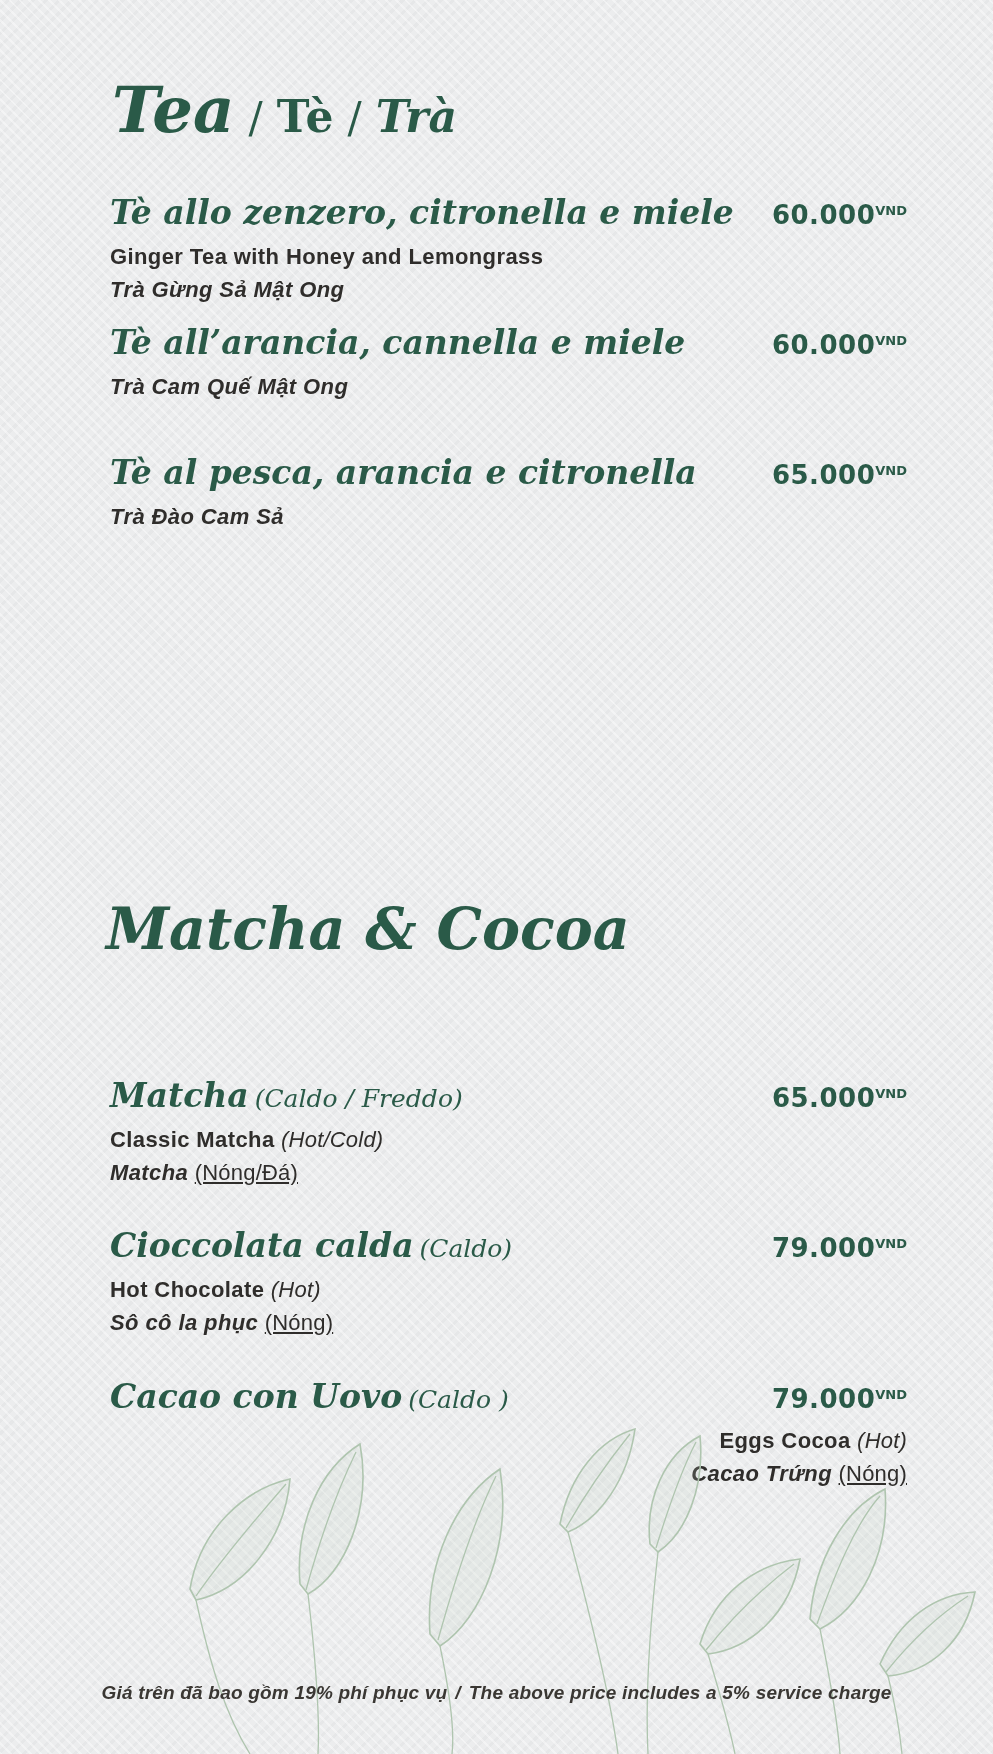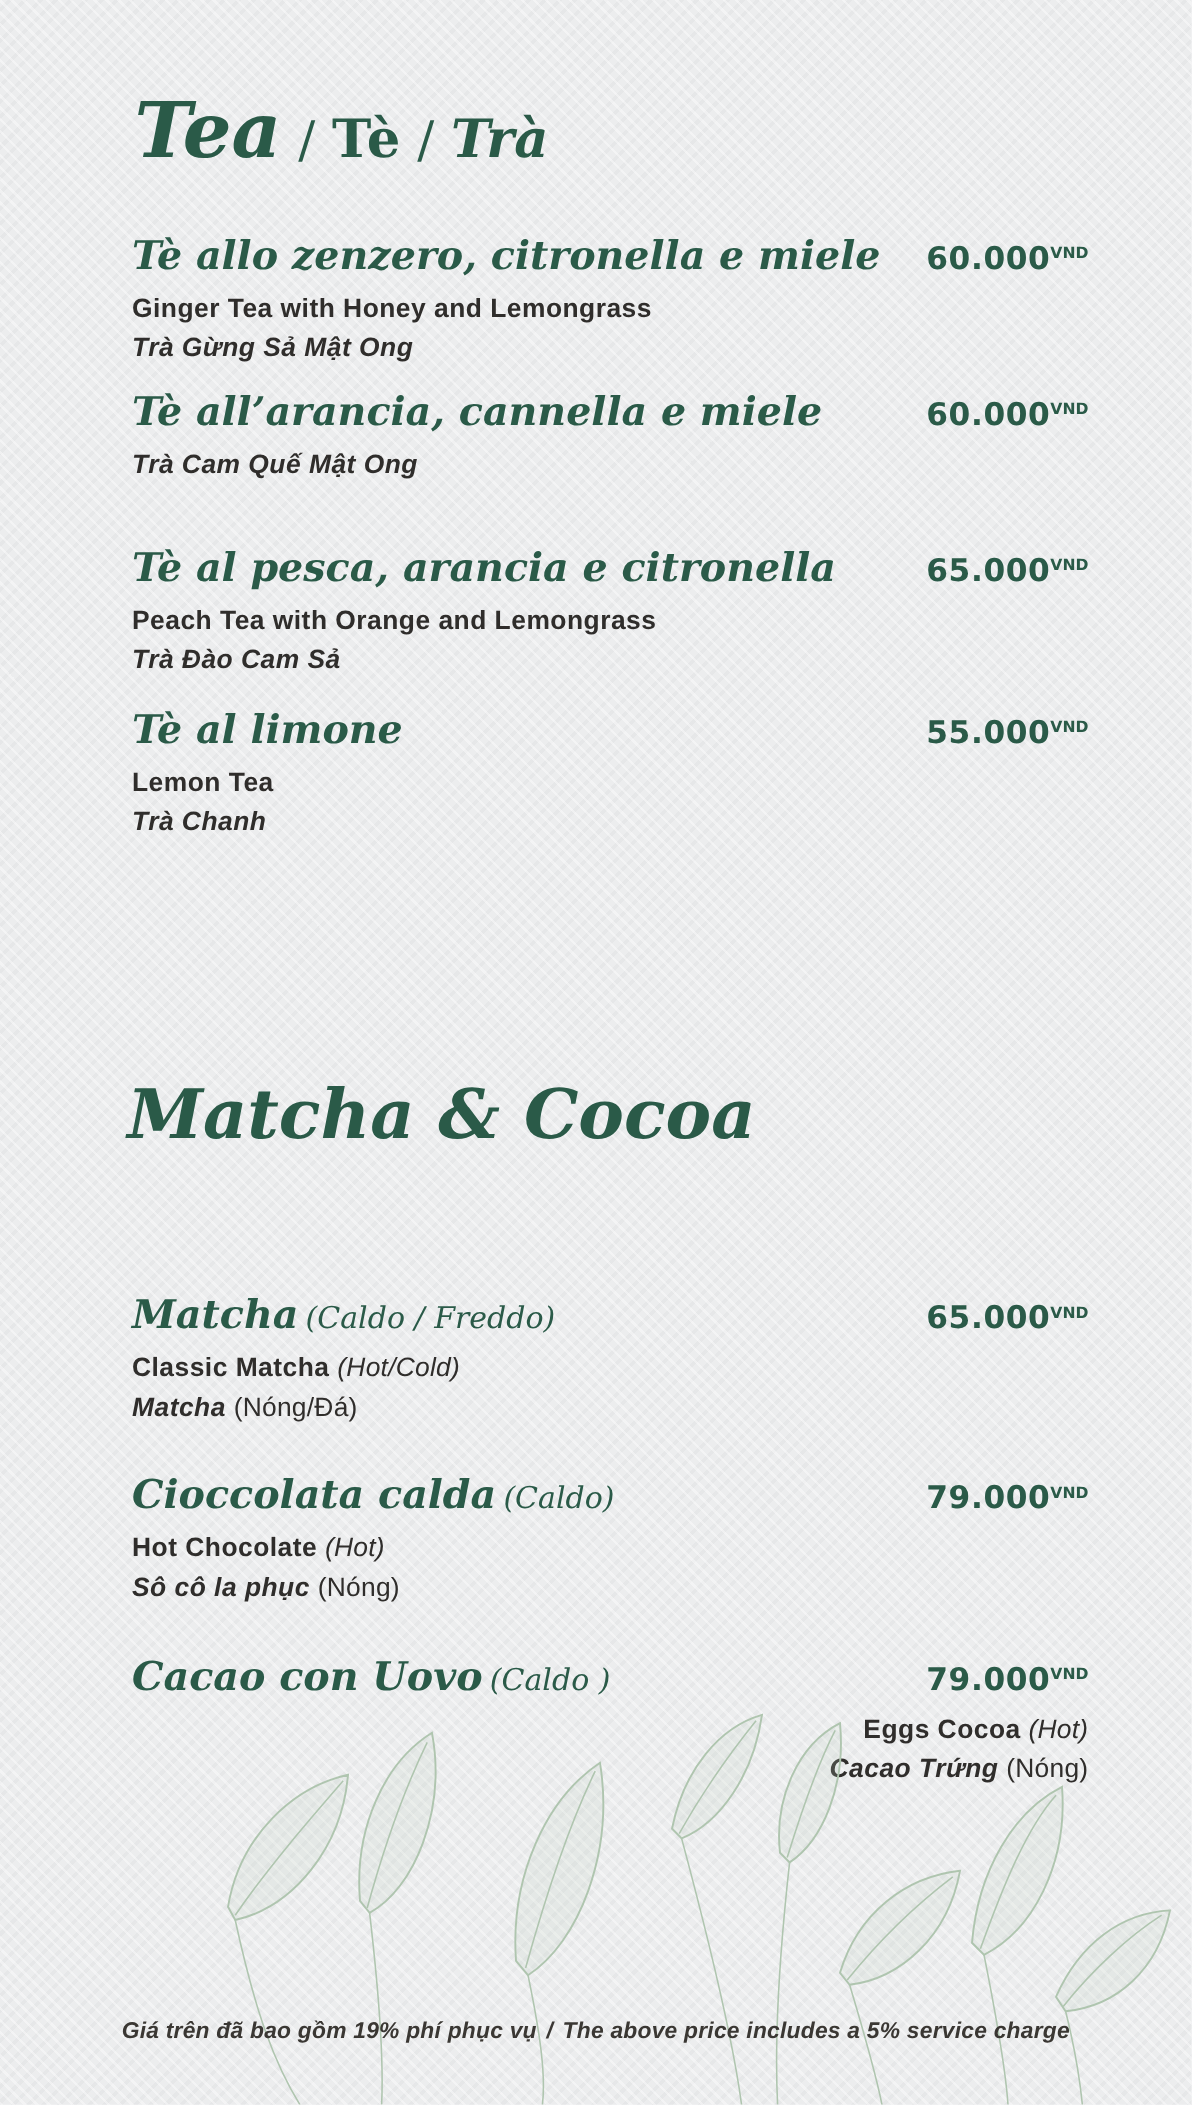--- a/index.html
+++ b/index.html
@@ -42,21 +42,21 @@
     font-family:"DejaVu Sans", sans-serif; font-weight:700;
     font-size:26px; color:#2a5a48; white-space:nowrap; letter-spacing:.5px;
   }
   .item-price .vnd { font-size:13px; vertical-align:9px; letter-spacing:0; }
   .desc-en, .desc-vi {
     font-family:"Liberation Sans", sans-serif; font-weight:700;
     font-size:22px; line-height:33px; color:#2f2d2b; letter-spacing:.4px;
   }
   .desc-vi { font-style:italic; }
   .desc-note { font-weight:400; font-style:italic; letter-spacing:.2px; }
-  .desc-note-upright { font-weight:400; font-style:normal; letter-spacing:.2px; }
+  .desc-note-upright { font-weight:400; font-style:normal; letter-spacing:.2px;text-decoration:underline; }
 
   
   .footer {
     position:absolute; top:1682px; left:0; right:0;
     text-align:center; z-index:3;
     font-family:"Liberation Sans", sans-serif; font-weight:700; font-style:italic;
     font-size:19px; color:#3a3733; letter-spacing:.2px;
   }
   .footer .sep { padding:0 8px; }
 
@@ -93,32 +93,23 @@
       <span class="item-price"><span>60.000</span><span class="vnd">VND</span></span>
     </div>
     <div class="desc-vi">Trà Cam Quế Mật Ong</div>
   </div>
 
   <div class="menu-item" style="top:453px;">
     <div class="item-head">
       <span class="item-name">Tè al pesca, arancia e citronella</span>
       <span class="item-price"><span>65.000</span><span class="vnd">VND</span></span>
     </div>
-    <div class="desc-en">Peach Tea with Orange and Lemongrass</div>
     <div class="desc-vi">Trà Đào Cam Sả</div>
   </div>
 
-  <div class="menu-item" style="top:588px;">
-    <div class="item-head">
-      <span class="item-name">Tè al limone</span>
-      <span class="item-price"><span>55.000</span><span class="vnd">VND</span></span>
-    </div>
-    <div class="desc-en">Lemon Tea</div>
-    <div class="desc-vi">Trà Chanh</div>
-  </div>
 
   <div class="section-header stacked" style="left:106px; top:898px;">
     <span class="hdr-script">Matcha &amp; Cocoa</span>
   </div>
 
   <div class="menu-item" style="top:1076px;">
     <div class="item-head">
       <span><span class="item-name">Matcha</span><span class="item-name-note">(Caldo / Freddo)</span></span>
       <span class="item-price"><span>65.000</span><span class="vnd">VND</span></span>
     </div>

